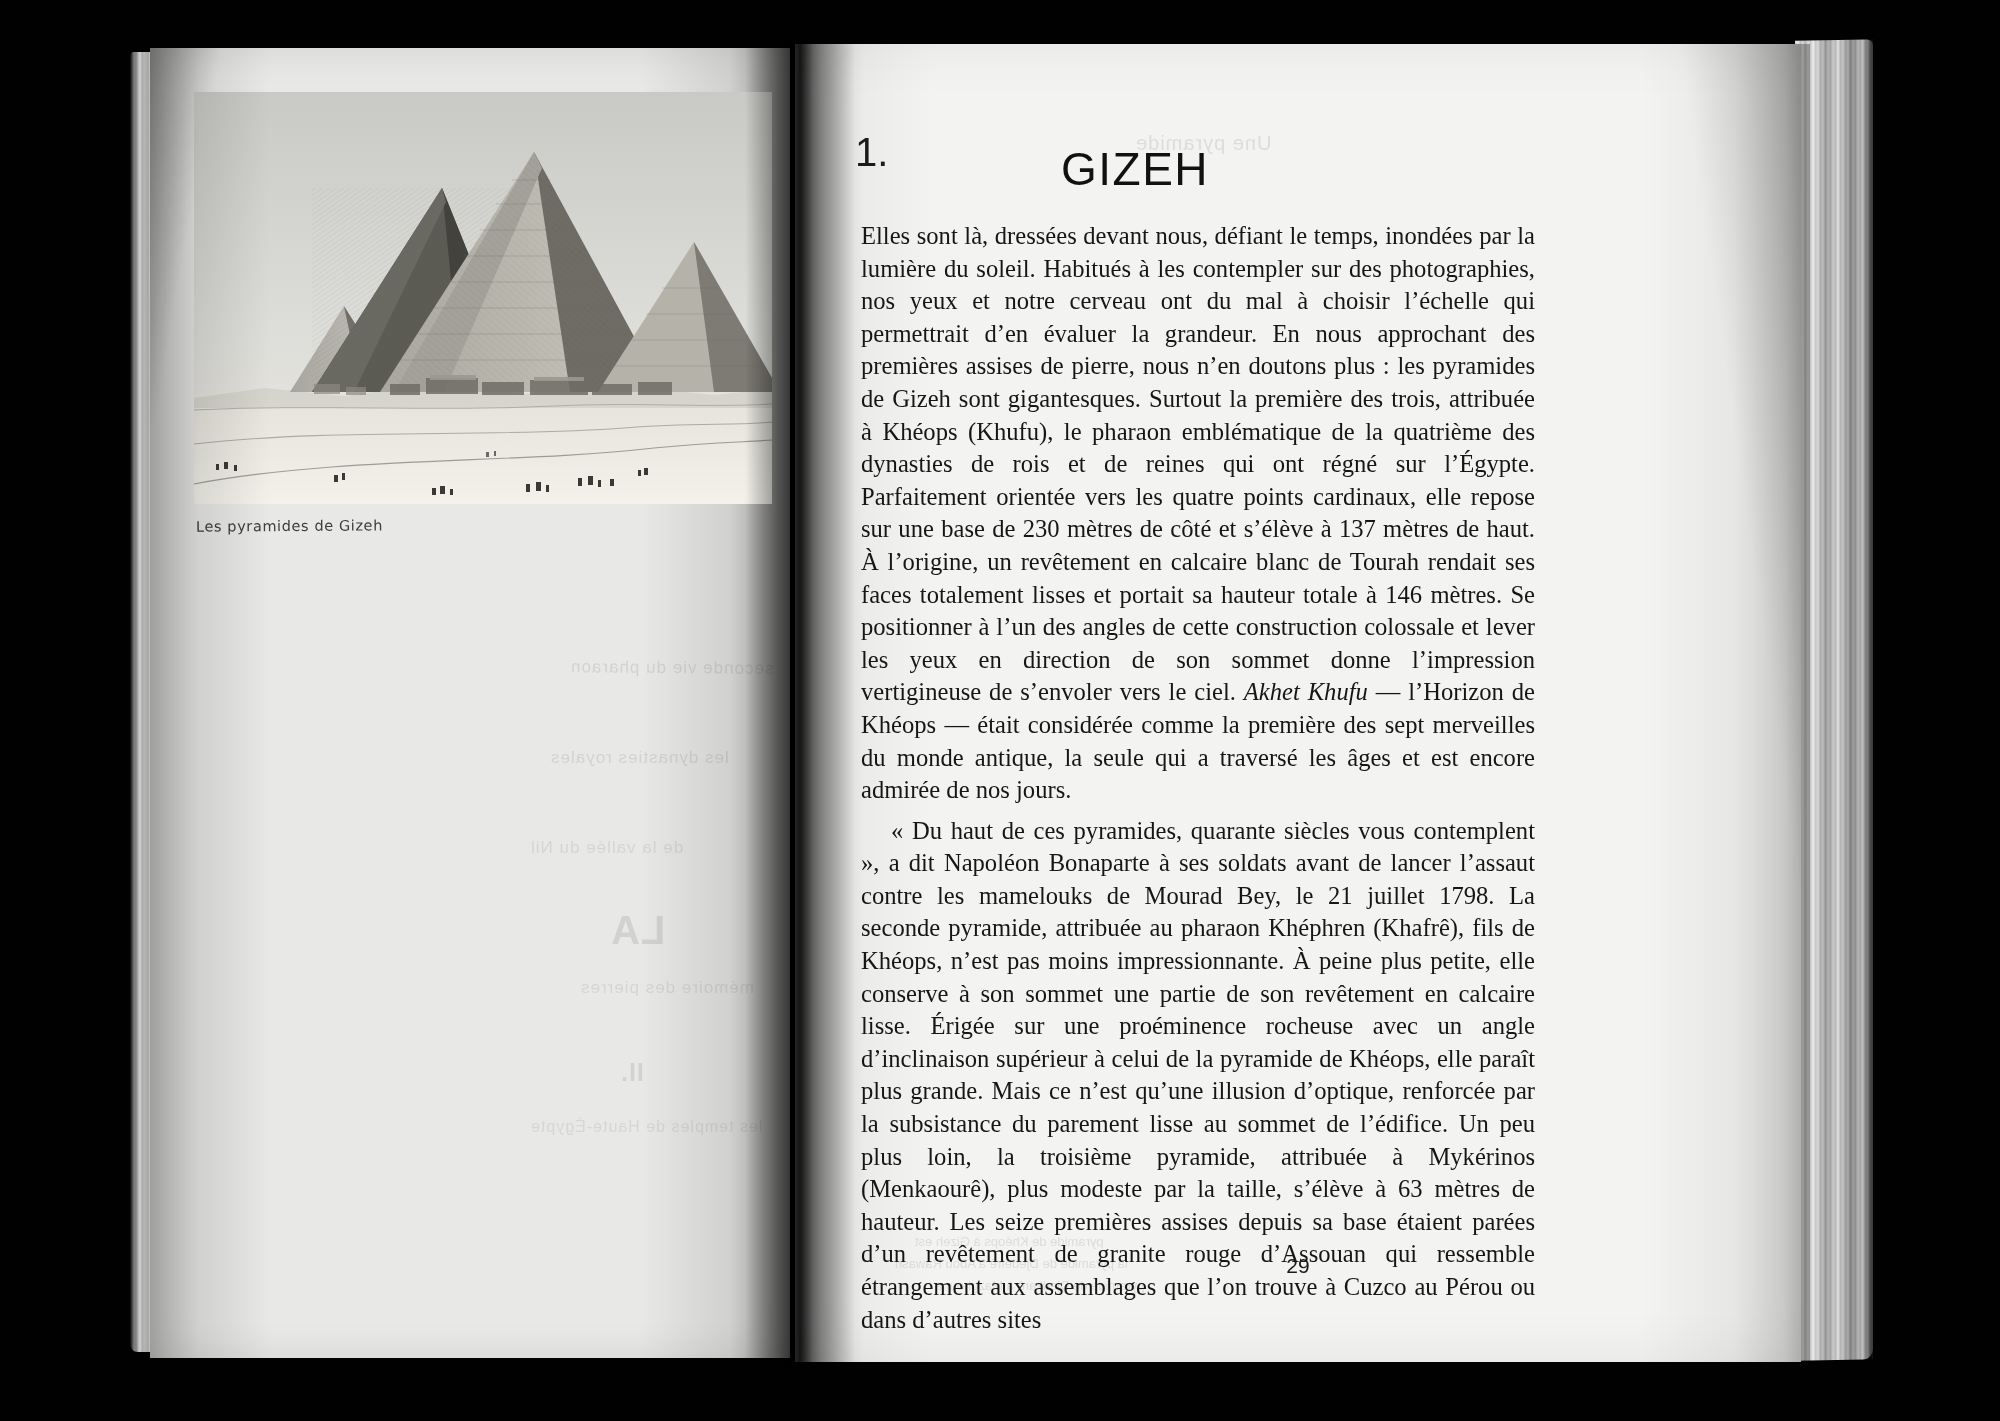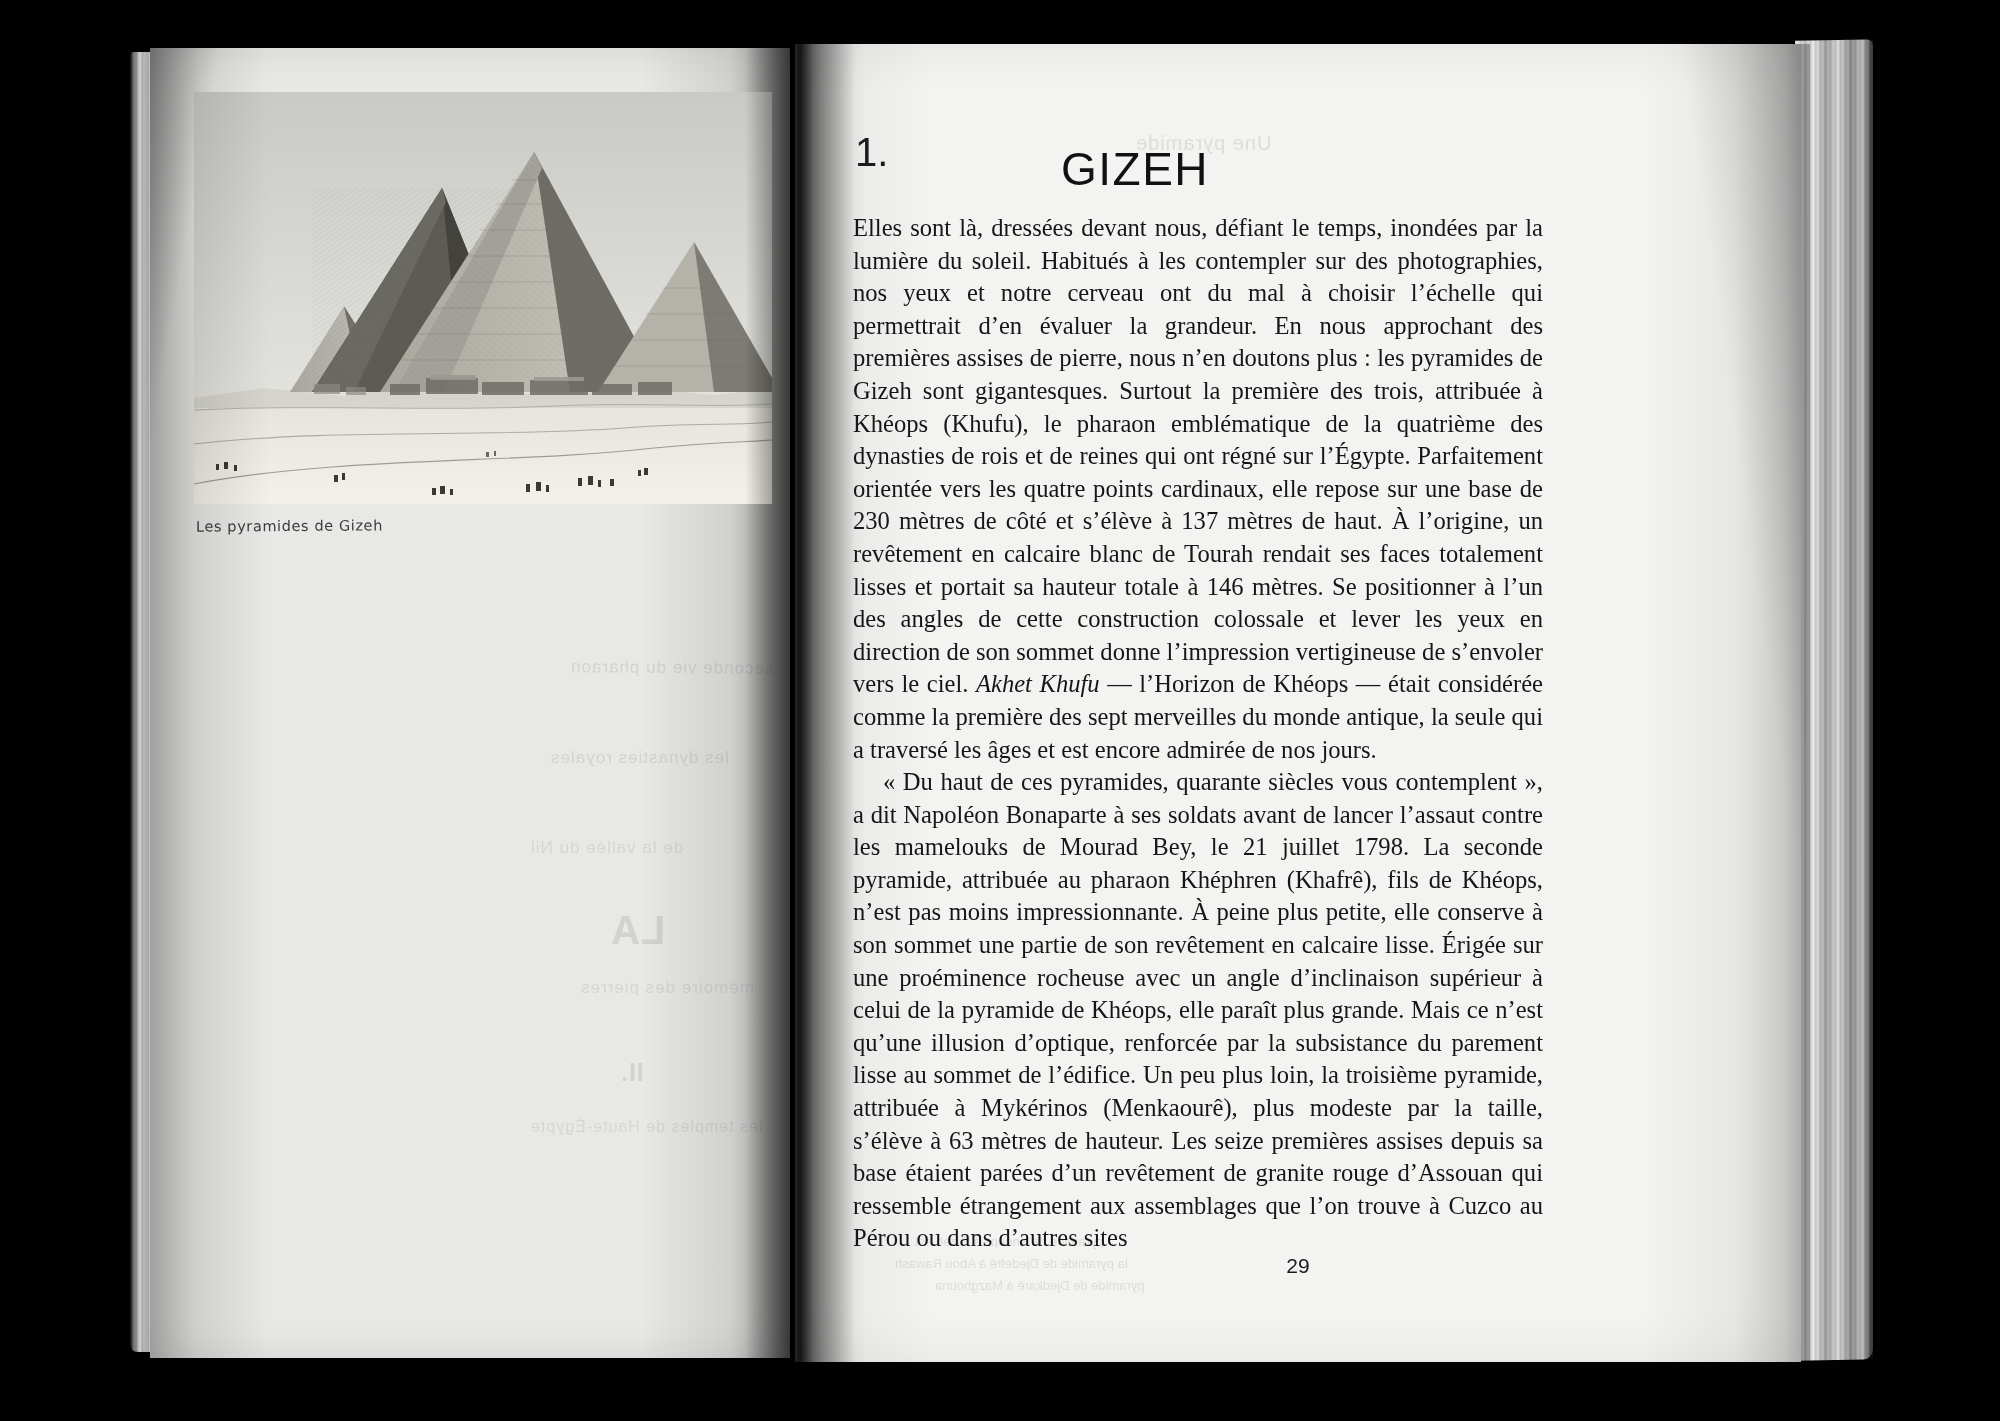--- a/index.html
+++ b/index.html
@@ -175,21 +175,21 @@
     top: 168px;
     width: 690px;
     font-family: "Liberation Serif", serif;
     font-size: 24.6px;
     line-height: 32.6px;
     color: #161616;
     text-align: justify;
     text-justify: inter-word;
     hyphens: manual;
   }
-  #body-text p { margin: 0; }
+  #body-text p { margin: 8px; }
   #body-text p.indent { text-indent: 30px; }
   #body-text i { font-style: italic; }
 
   #page-number {
     position: absolute;
     left: 0;
     right: 0;
     top: 1210px;
     text-align: center;
     font-family: "Liberation Sans", sans-serif;

